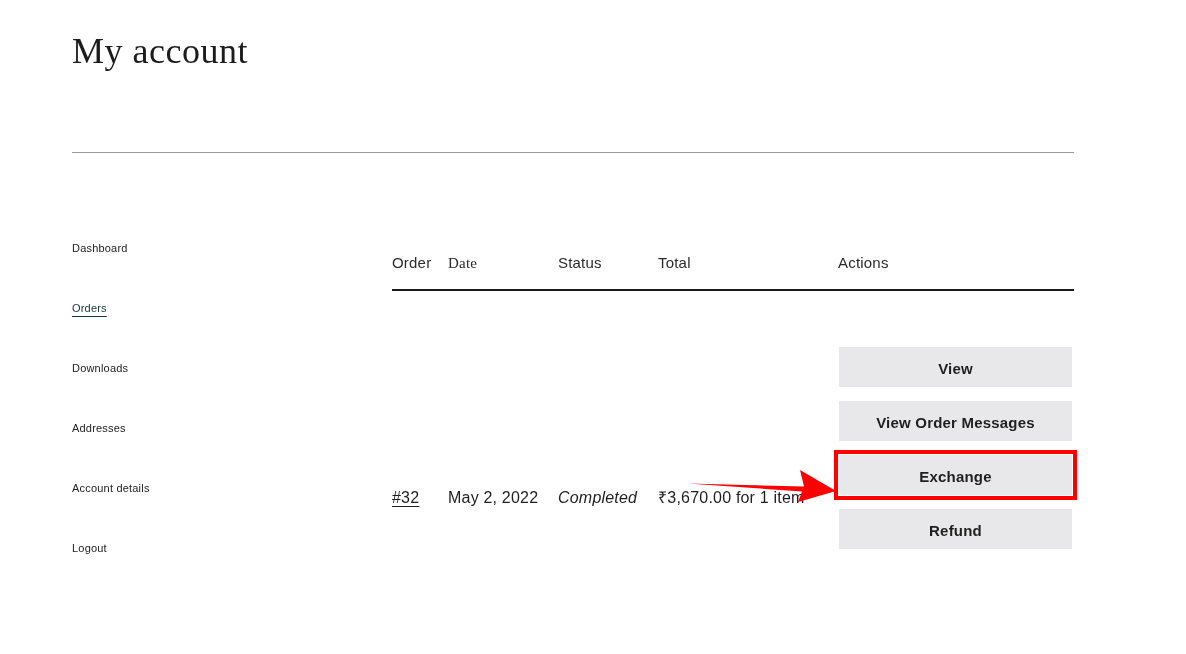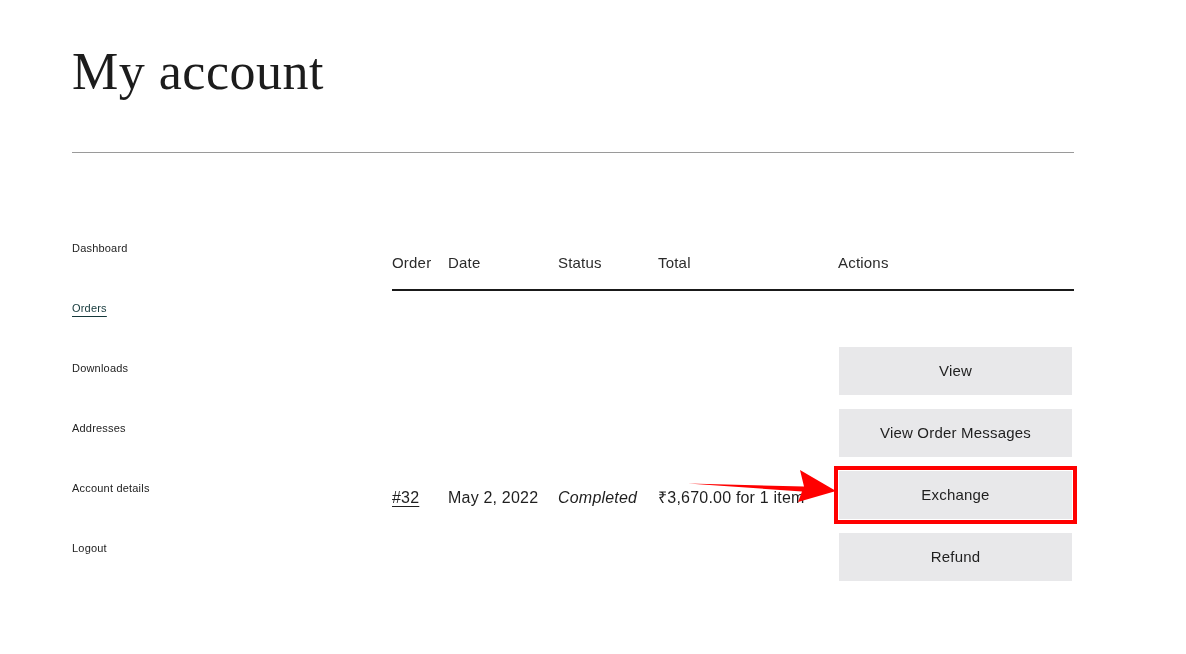--- a/index.html
+++ b/index.html
@@ -15,21 +15,21 @@
     font-family: "Liberation Sans", sans-serif;
     -webkit-font-smoothing: antialiased;
   }
 
   
   .page-title {
     position: absolute;
     left: 72px;
     top: 6px;
     font-family: "Liberation Serif", "DejaVu Serif", serif;
-    font-size: 52px;
+    font-size: 36px;
     font-weight: 400;
     color: #1c1c1c;
     letter-spacing: 0.5px;
     line-height: 1.2;
     white-space: nowrap;
   }
 
   
   .top-divider {
     position: absolute;
@@ -82,21 +82,21 @@
   .orders-head .col {
     position: absolute;
     top: 0;
     font-size: 15px;
     color: #2b2b2b;
     letter-spacing: 0.2px;
     line-height: 22px;
     white-space: nowrap;
   }
   .col-order   { left: 0px;   }
-  .col-date    { left: 56px;  }
+  .col-date    { left: 56px; font-family: Liberation Serif, serif;  }
   .col-status  { left: 166px; text-align: right; }
   .col-total   { left: 266px; text-align: right; }
   .col-actions { left: 446px; }
 
   .orders-body {
     position: relative;
     height: 290px;
   }
 
   
@@ -121,33 +121,34 @@
   .actions-stack {
     position: absolute;
     left: 447px;
     top: 56px;
     width: 233px;
   }
   .action-btn {
     display: block;
     box-sizing: border-box;
     width: 233px;
-    height: 48px;
+    height: 40px;
     line-height: 44px;
     margin-bottom: 14px;
     background: #e8e8ea;
     border: none;
     padding: 0;
     text-align: center;
     font-family: "Liberation Sans", sans-serif;
     font-size: 15px;
     color: #1f1f1f;
     letter-spacing: 0.2px;
     white-space: nowrap;
     cursor: pointer;
+    font-weight: bold;
   }
   .action-btn.is-highlighted {
     outline: 4px solid #ff0000;
     outline-offset: 1px;
     margin-left: 0;
   }
 
   
   .annotation-arrow {
     position: absolute;

